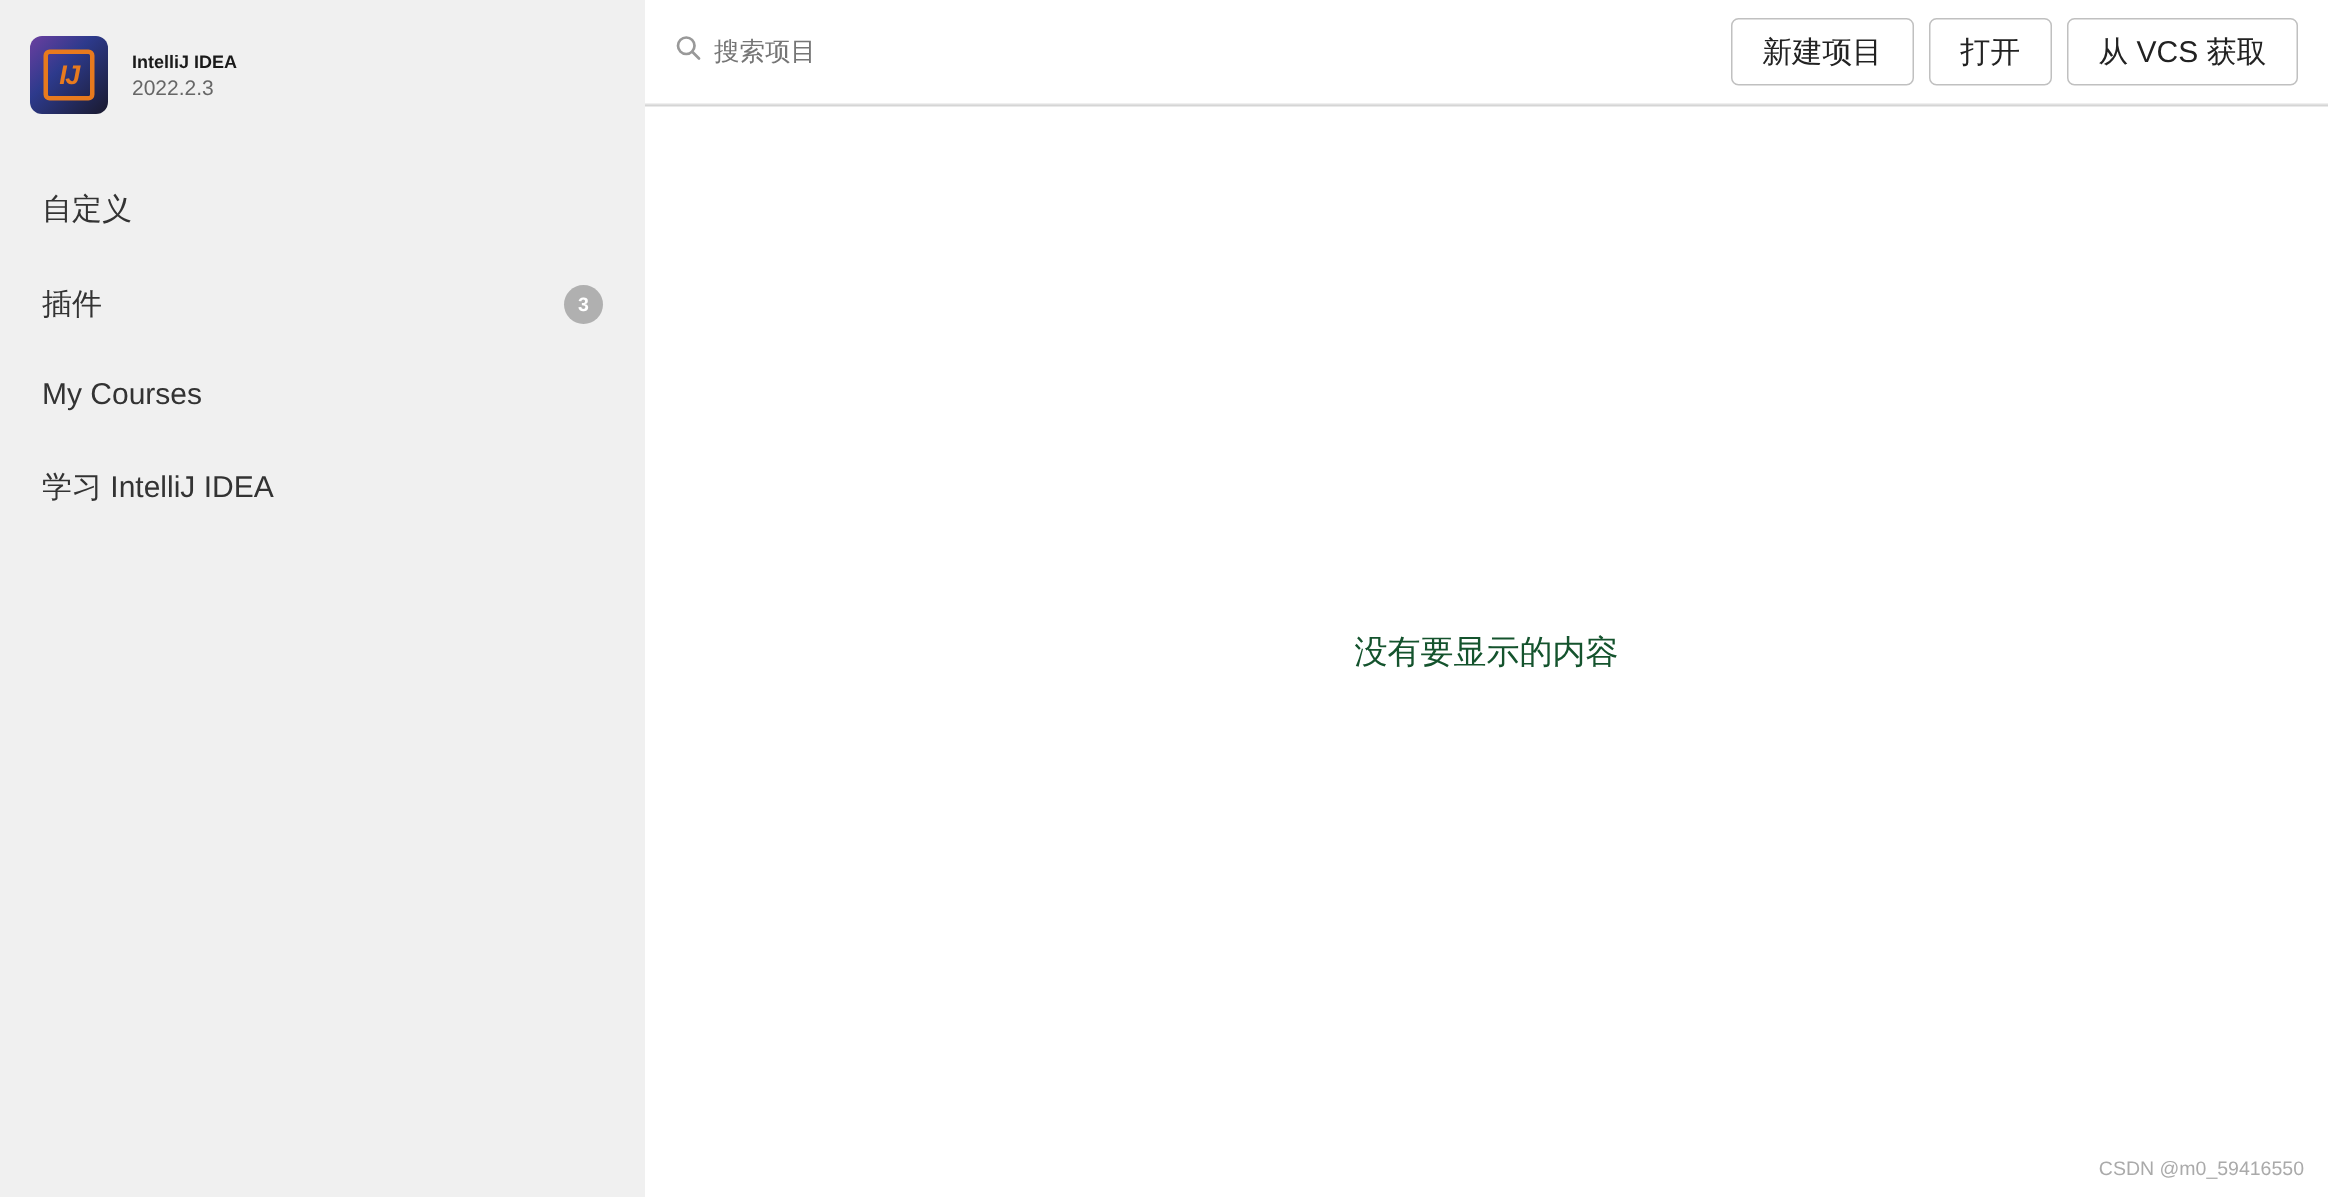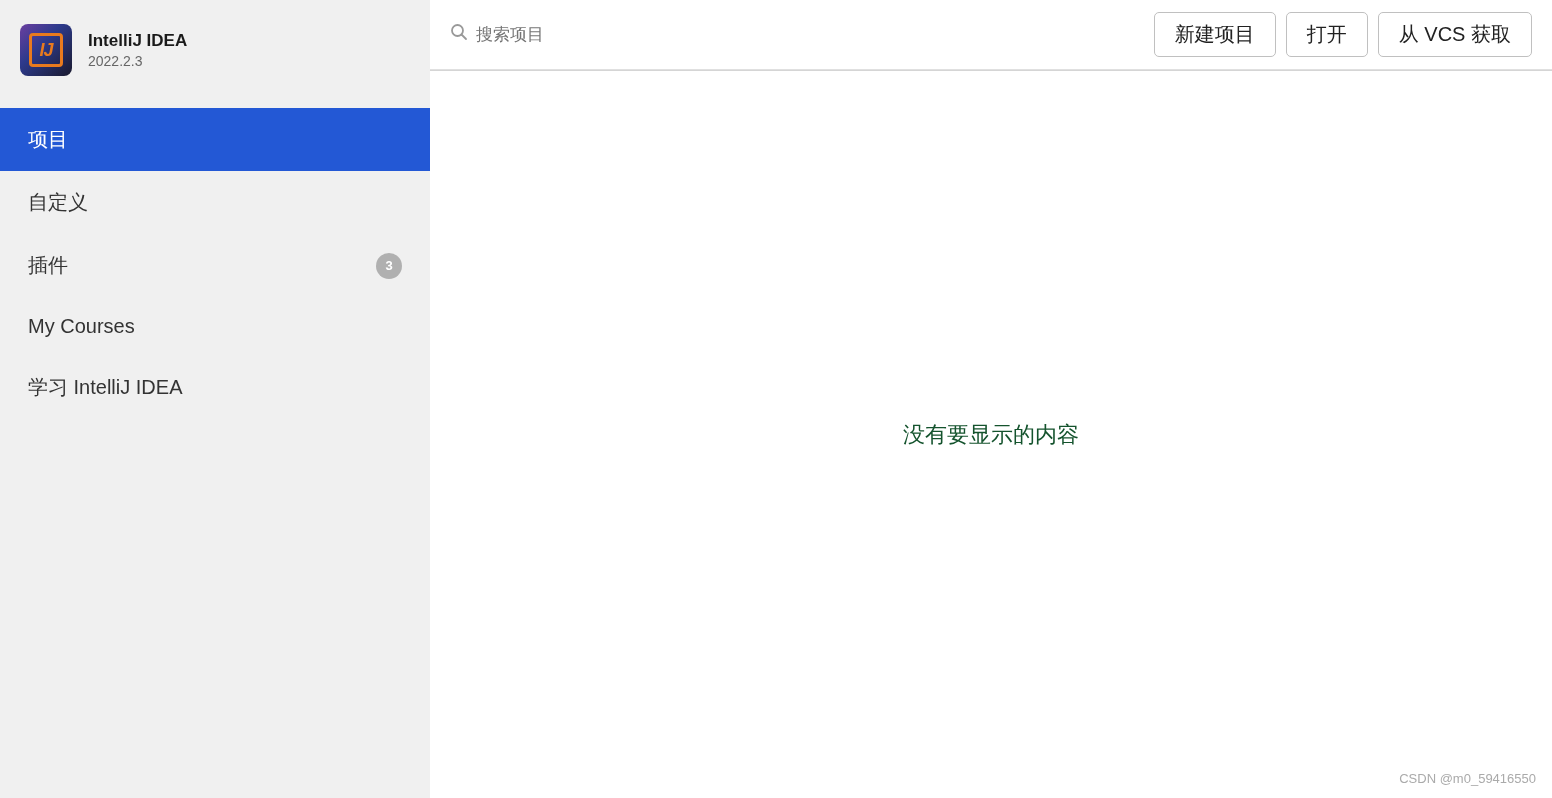--- a/index.html
+++ b/index.html
@@ -63,21 +63,21 @@
       font-style: italic;
       letter-spacing: -1px;
     }
 
     .app-title-group {
       display: flex;
       flex-direction: column;
     }
 
     .app-name {
-      font-size: 17px;
+      font-size: 12px;
       font-weight: 600;
       color: #1a1a1a;
     }
 
     .app-version {
       font-size: 14px;
       color: #666;
       margin-top: 2px;
     }
 
@@ -210,23 +210,20 @@
         <span class="app-logo-text">IJ</span>
       </div>
     </div>
     <div class="app-title-group">
       <span class="app-name">IntelliJ IDEA</span>
       <span class="app-version">2022.2.3</span>
     </div>
   </div>
 
   <div class="nav-menu">
-    <div class="nav-item active">
-      <span>项目</span>
-    </div>
     <div class="nav-item">
       <span>自定义</span>
     </div>
     <div class="nav-item">
       <span>插件</span>
       <span class="nav-badge">3</span>
     </div>
     <div class="nav-item">
       <span>My Courses</span>
     </div>

